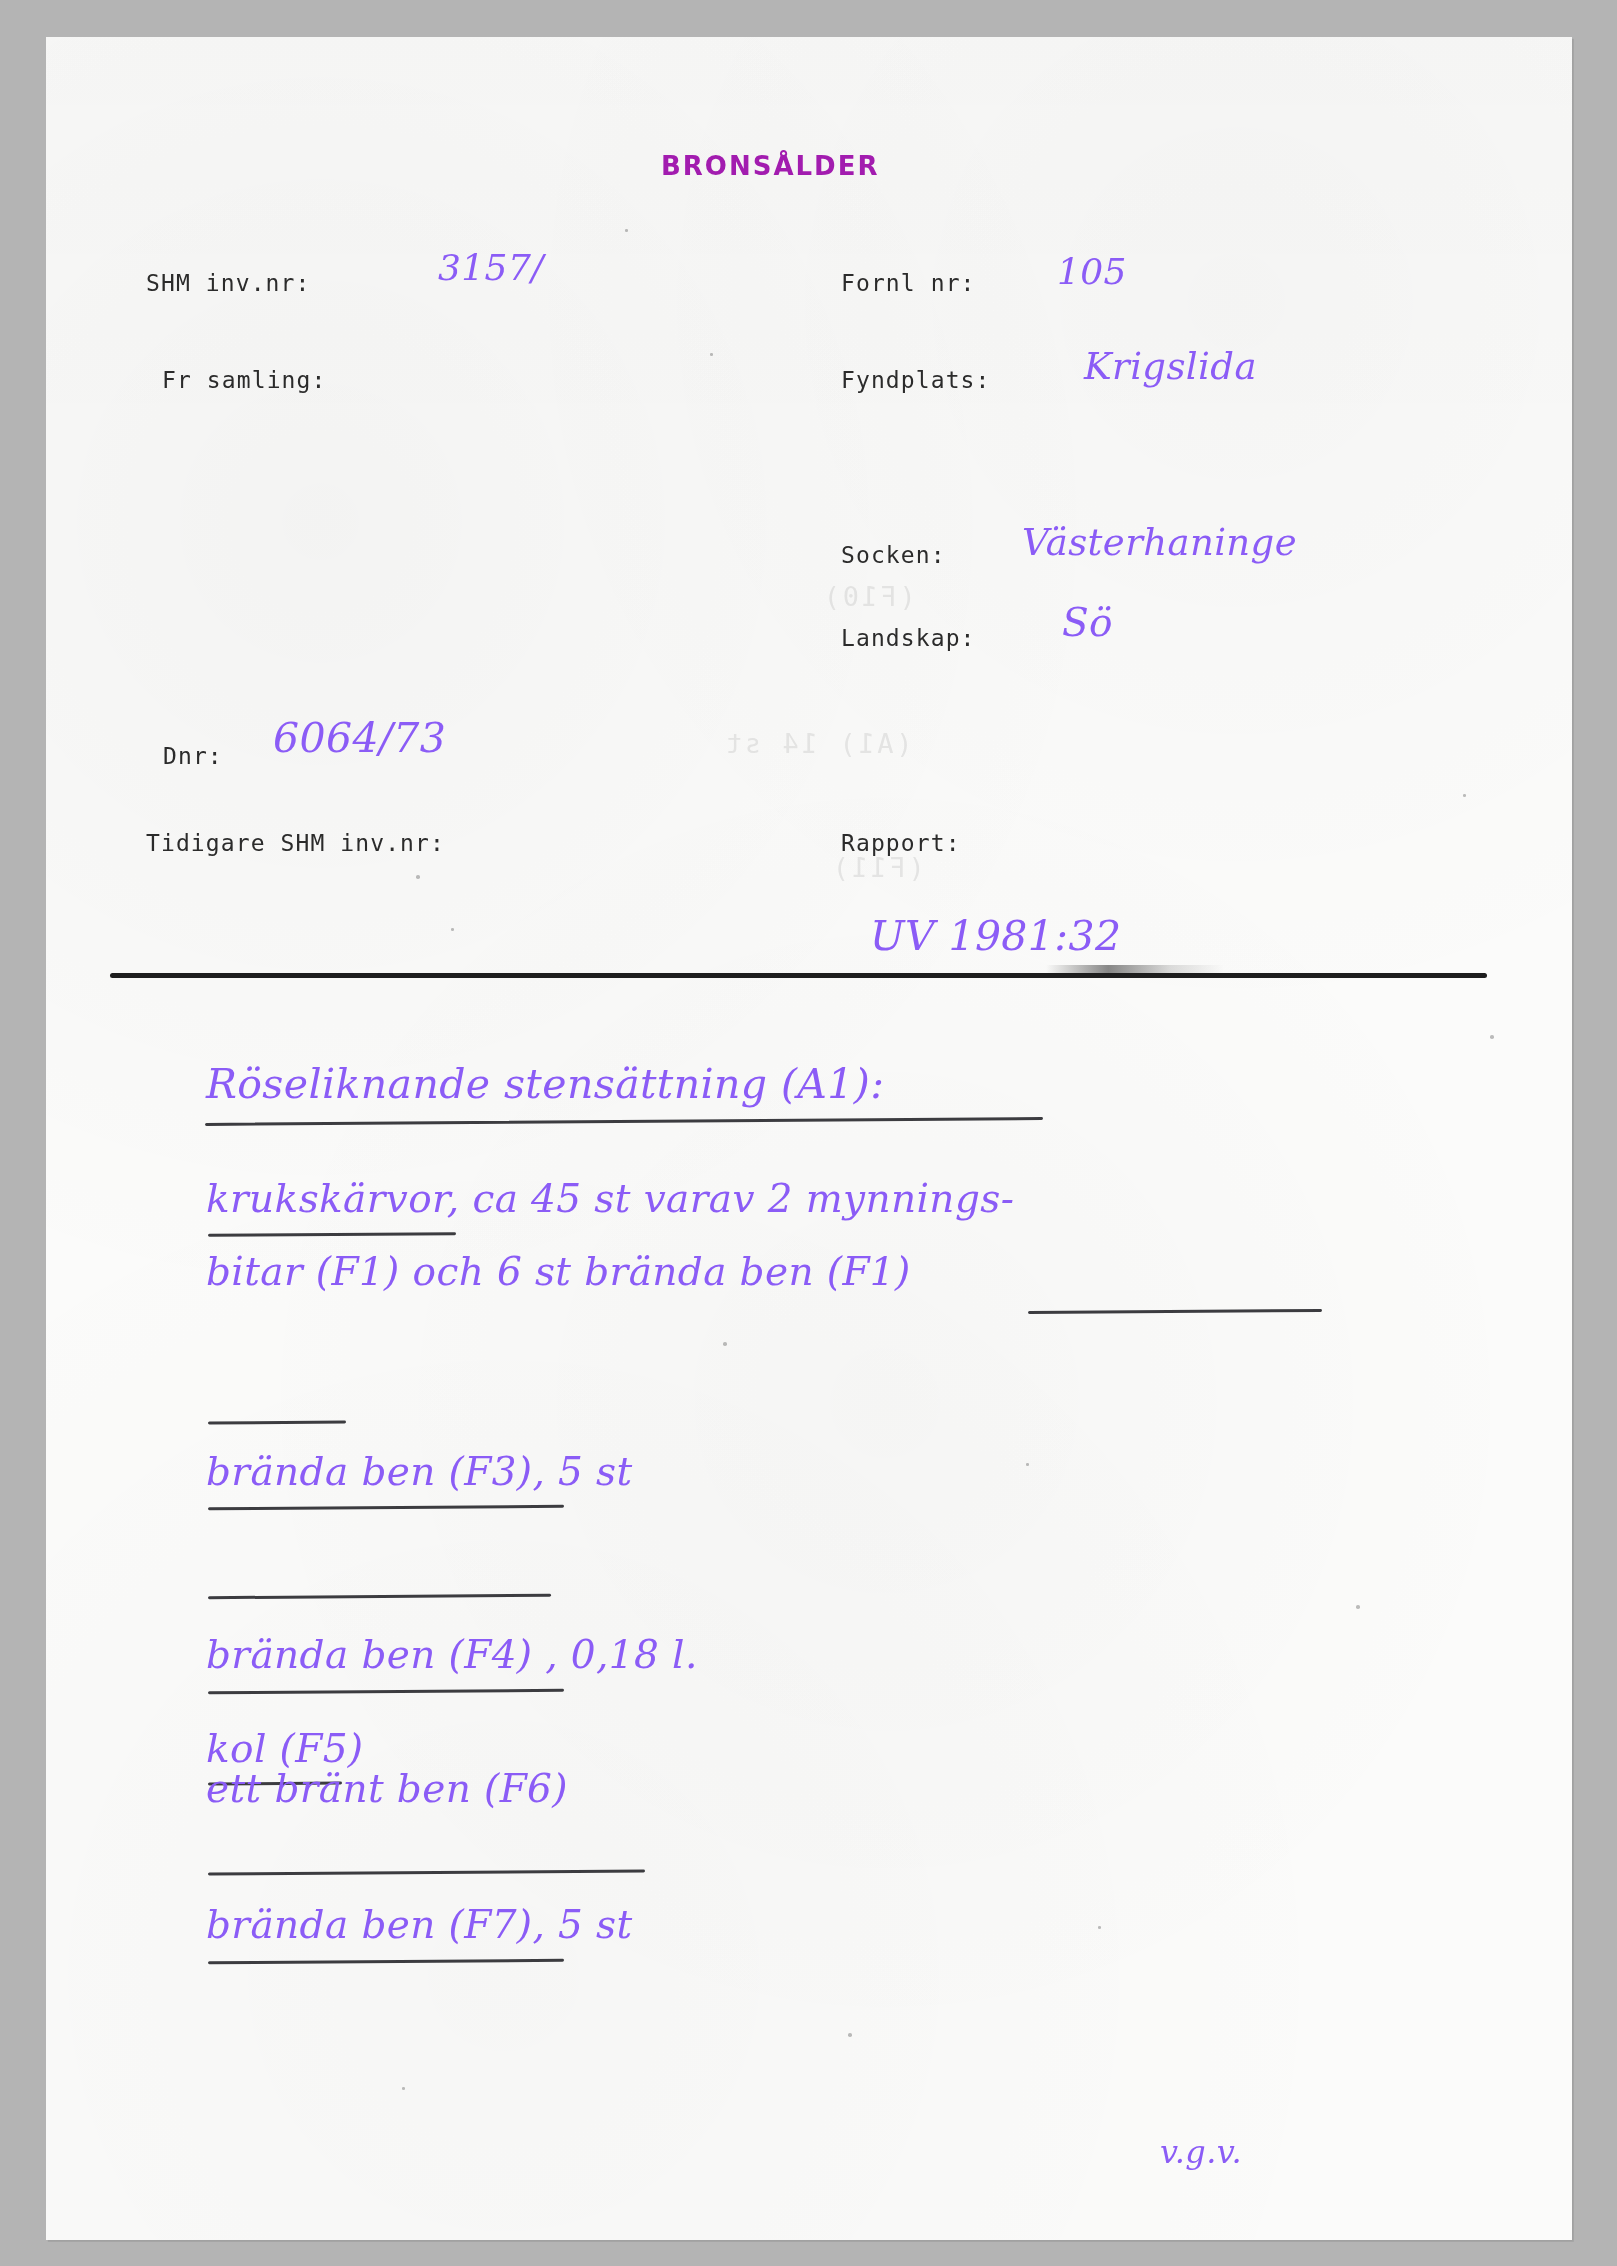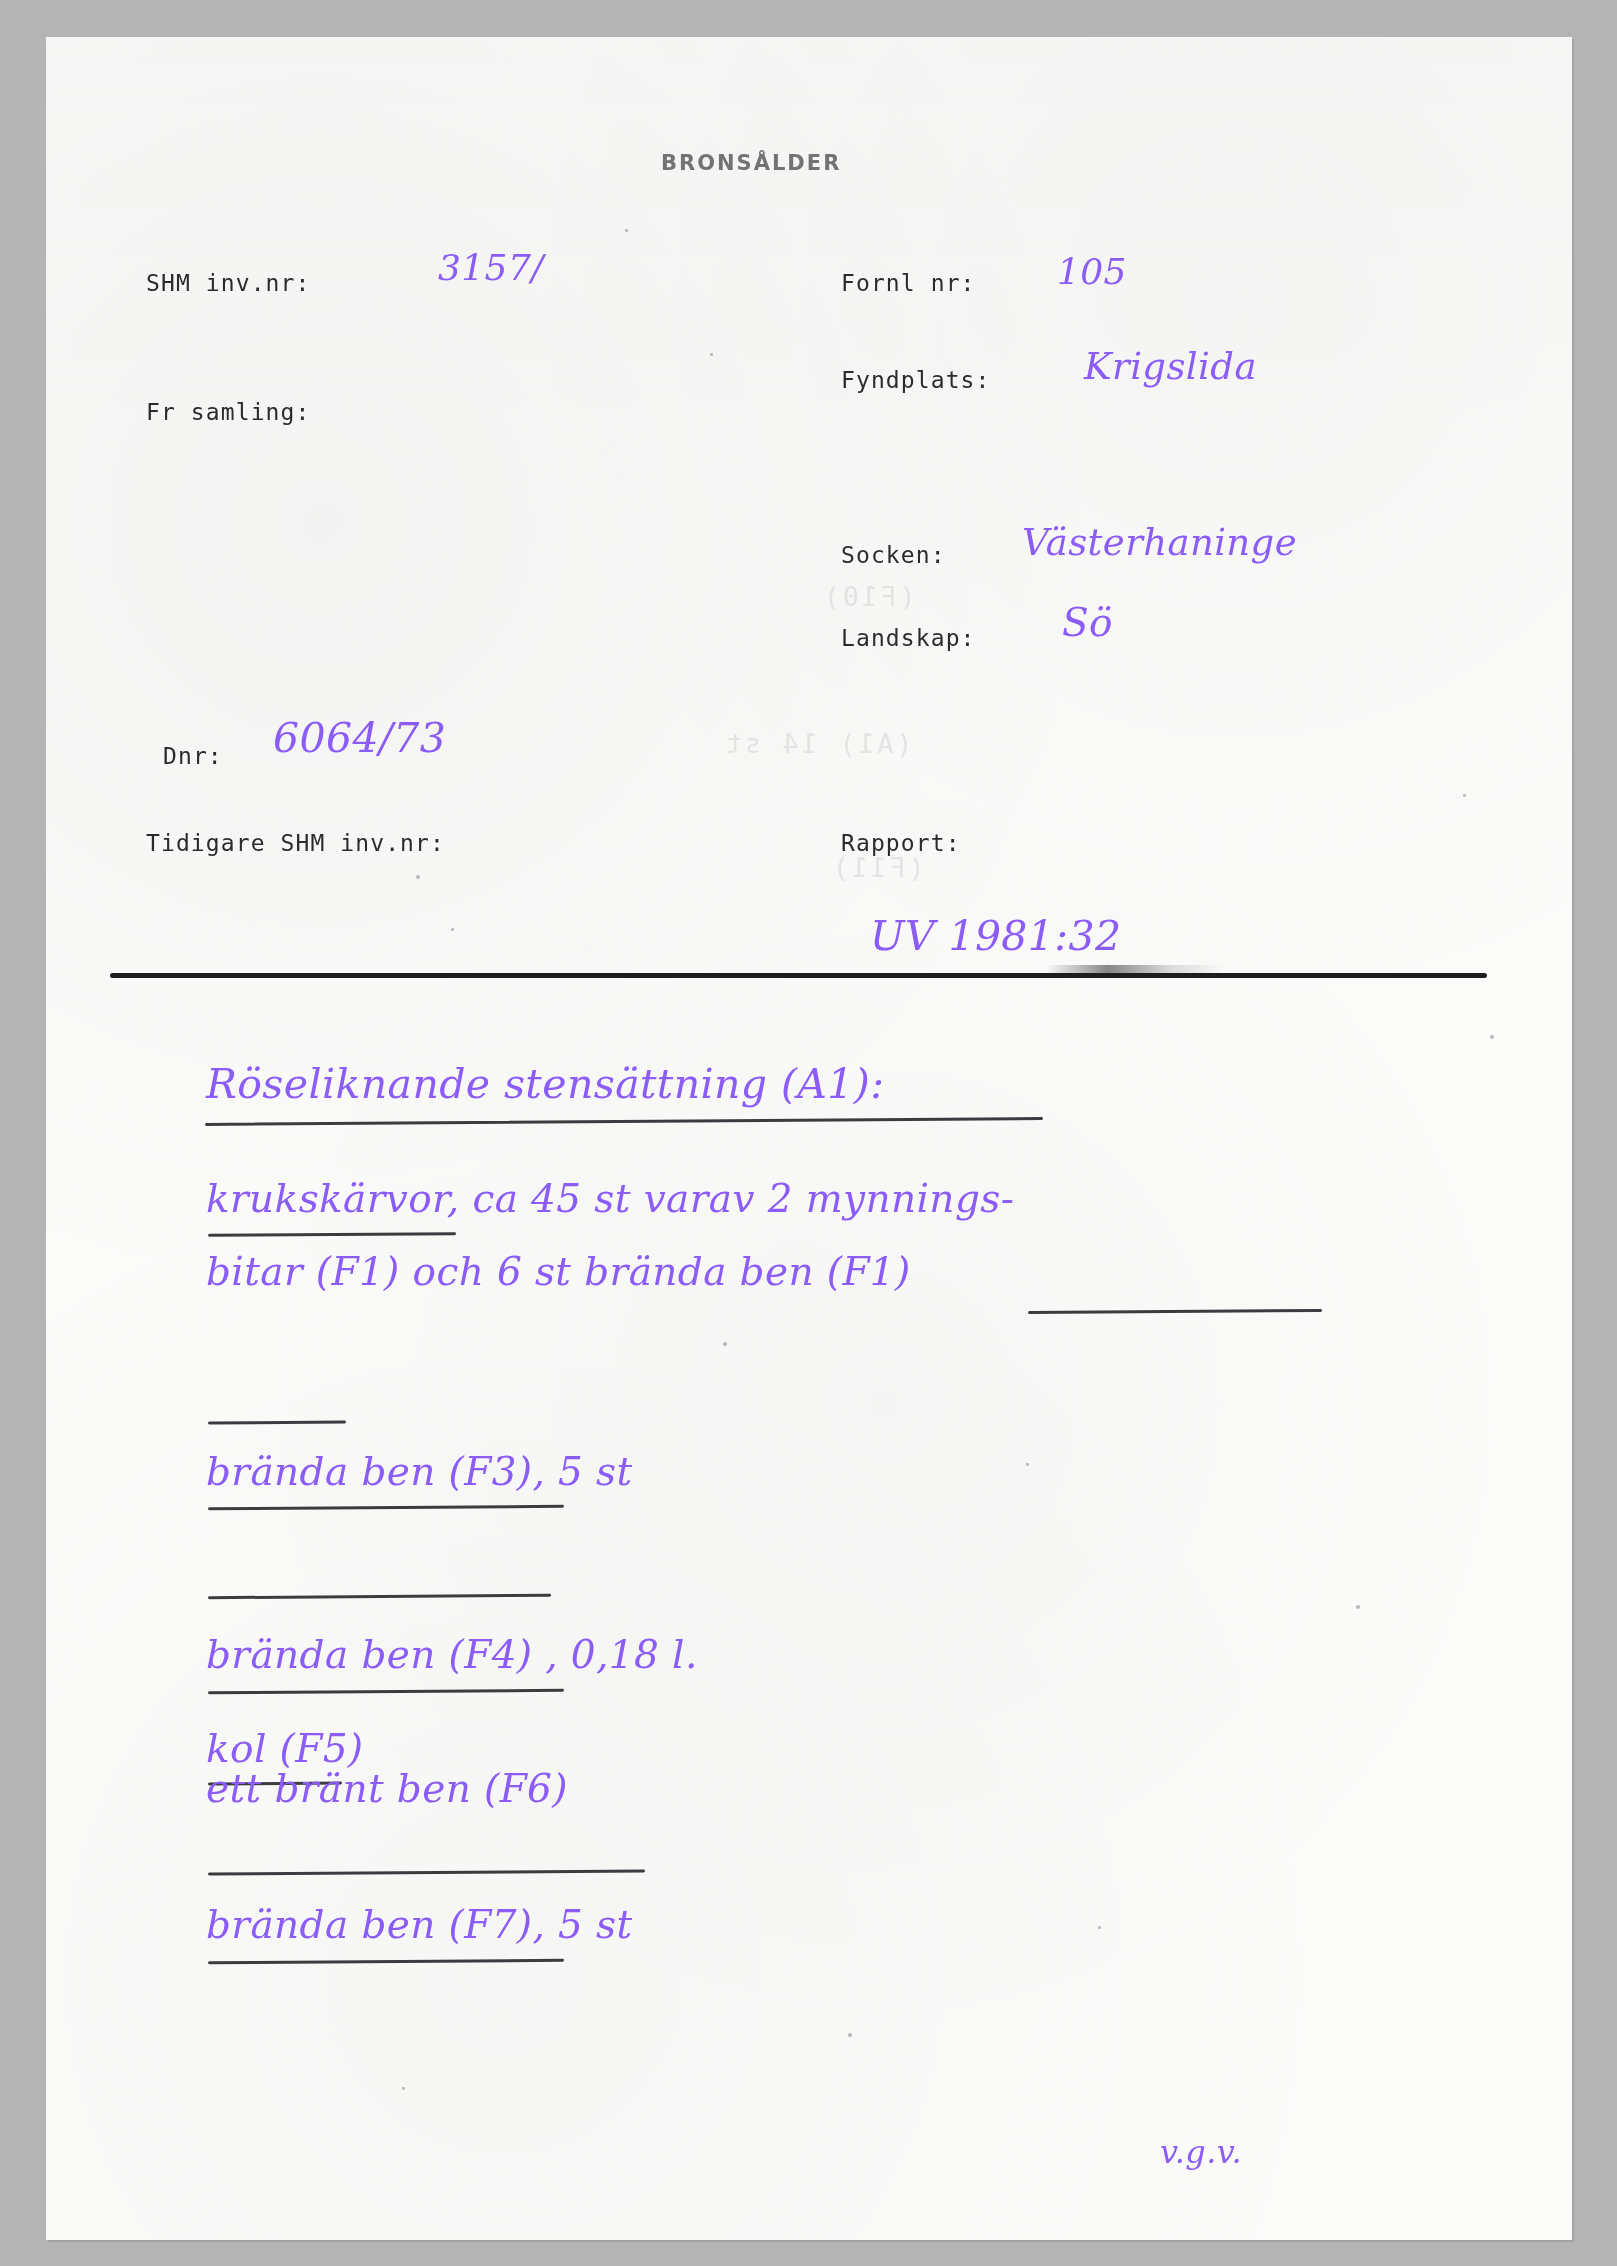--- a/index.html
+++ b/index.html
@@ -43,23 +43,23 @@
     position: absolute;
     font-family: "DejaVu Sans Mono", "Liberation Mono", monospace;
     font-size: 23px;
     letter-spacing: 1.1px;
     color: #2b2b2b;
     white-space: nowrap;
   }
   .typed.title {
     font-family: "DejaVu Sans", "Liberation Sans", sans-serif;
     font-weight: bold;
-    font-size: 21px;
+    font-size: 26px;
     letter-spacing: 2px;
-    color: #737373;
+    color: #a21caf;
   }
 
   
   .hand {
     position: absolute;
     font-family: "DejaVu Serif", "Liberation Serif", serif;
     font-style: italic;
     color: #8b5cf6;
     white-space: nowrap;
     letter-spacing: 0.4px;
@@ -124,21 +124,21 @@
 
   <div class="ghost" style="left:775px; top:544px;">(F10)</div>
   <div class="ghost" style="left:677px; top:691px;">(A1) 14 st</div>
   <div class="ghost" style="left:784px; top:815px;">(F11)</div>
 
   <div class="typed title" style="left:615px; top:114px;">BRONSÅLDER</div>
 
   <div class="typed" style="left:100px; top:233px;">SHM inv.nr:</div>
   <div class="hand hdr" style="left:392px; top:210px;">3157/</div>
 
-  <div class="typed" style="left:100px; top:330px;margin-top:32px;">Fr samling:</div>
+  <div class="typed" style="left:116px; top:330px;">Fr samling:</div>
   <div class="hand hdr" style="left:392px; top:310px;"></div>
 
   <div class="typed" style="left:100px; top:706px;margin-left:17px;">Dnr:</div>
   <div class="hand hdr" style="left:227px; top:677px; font-size:41px;">6064/73</div>
 
   <div class="typed" style="left:100px; top:793px;">Tidigare SHM inv.nr:</div>
   <div class="hand hdr" style="left:526px; top:773px;"></div>
 
   <div class="typed" style="left:795px; top:233px;">Fornl nr:</div>
   <div class="hand hdr" style="left:1011px; top:214px;">105</div>

